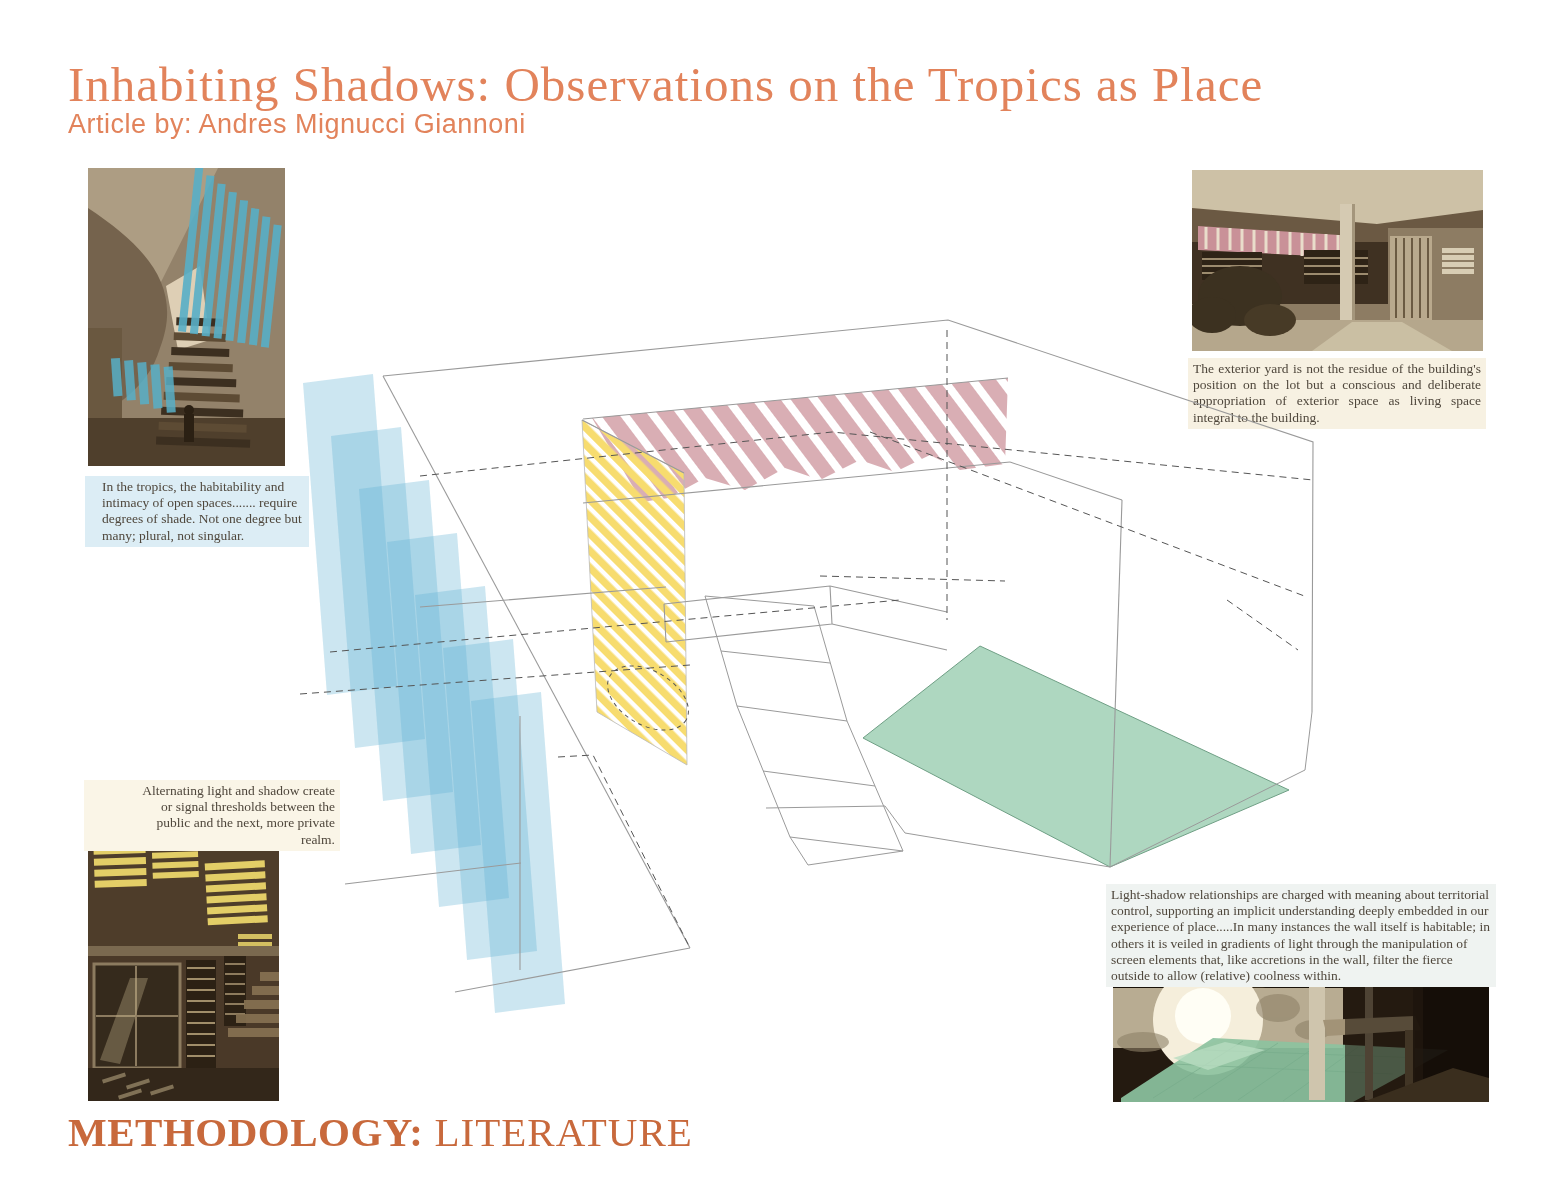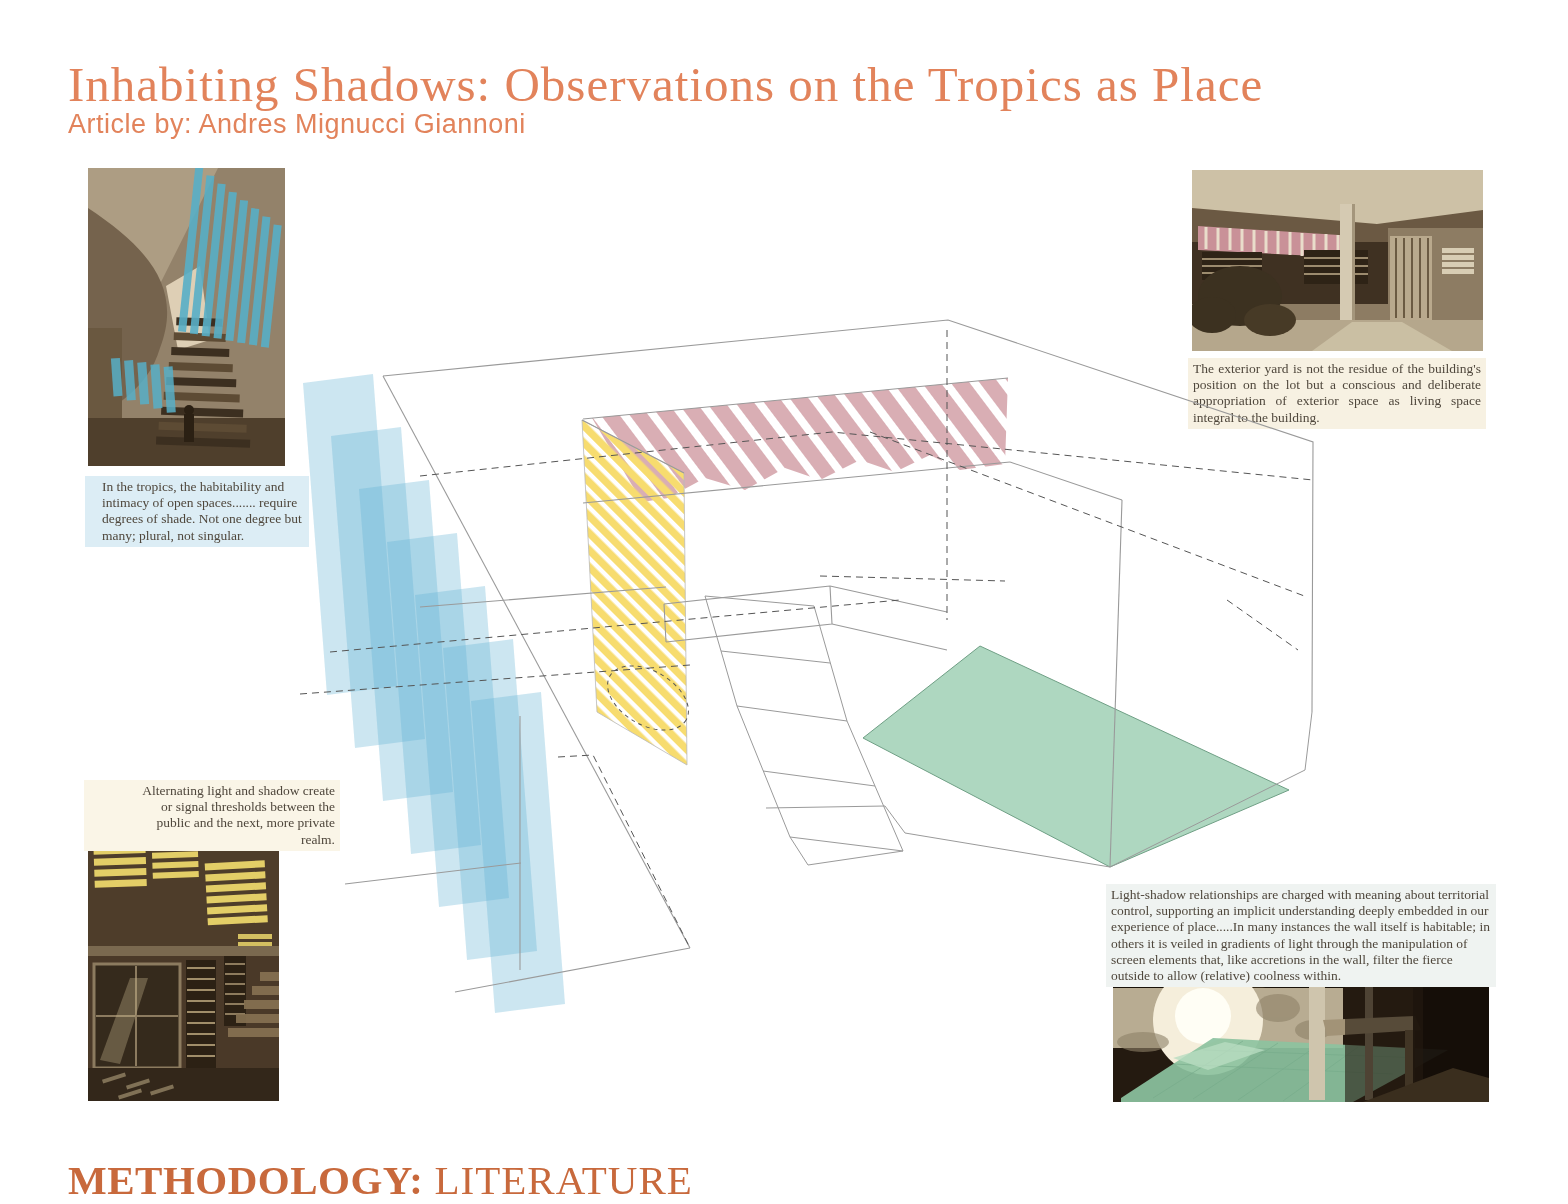--- a/index.html
+++ b/index.html
@@ -14,21 +14,21 @@
          color:var(--caption-ink);padding:3px 5px;}
   #cap-top-left{left:85px;top:476px;width:202px;background:var(--cap-blue-bg);padding-left:17px;}
   #cap-bottom-left{left:84px;top:780px;width:203px;background:var(--cap-cream-bg);text-align:right;padding-left:48px;}
   #cap-top-right{left:1188px;top:358px;width:288px;background:var(--cap-cream2-bg);text-align:justify;}
   #cap-bottom-right{left:1106px;top:884px;width:380px;background:var(--cap-grey-bg);text-align:left;}
   .photo{display:block;}
   #photo-stair{left:88px;top:168px;}
   #photo-yard{left:1192px;top:170px;}
   #photo-louver-night{left:88px;top:828px;}
   #photo-patio-night{left:1113px;top:946px;}
-  #footer{left:68px;top:1156px;font-family:"Liberation Serif", serif;font-size:41px;
+  #footer{left:68px;top:1108px;font-family:"Liberation Serif", serif;font-size:41px;
           color:var(--footer-orange);white-space:nowrap;}
   #footer .b{font-weight:bold;letter-spacing:.5px;}
   #footer .r{font-weight:400;letter-spacing:1px;}
   #diagram{left:0;top:0;}
   svg{display:block;}
 </style>
 </head>
 <body>
 
 <div class="abs" id="title">Inhabiting Shadows: Observations on the Tropics as Place</div>

